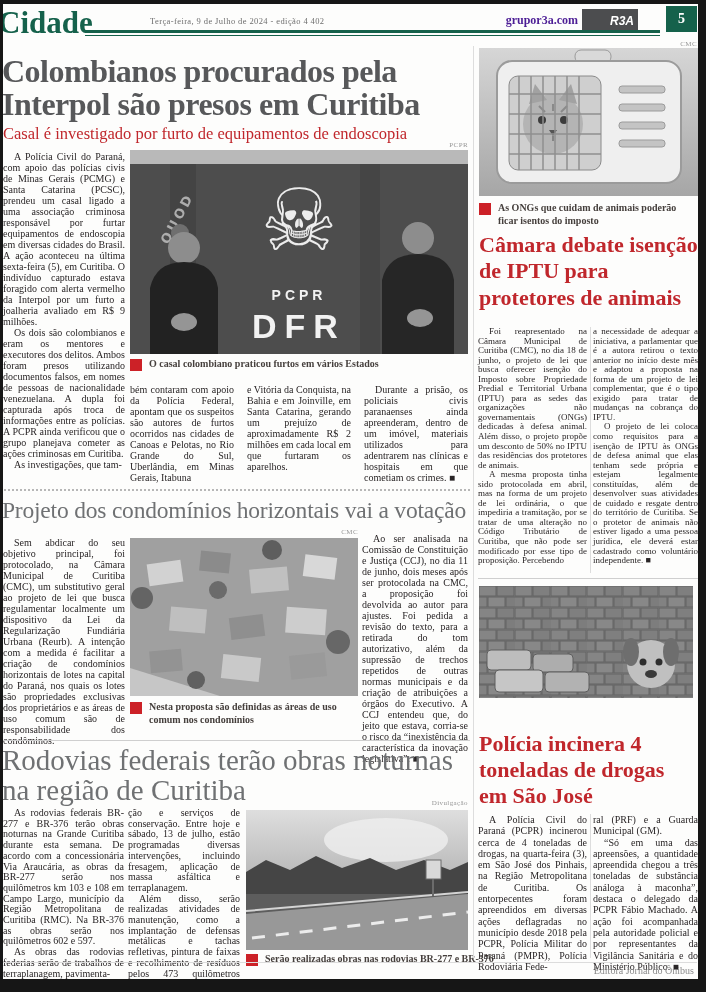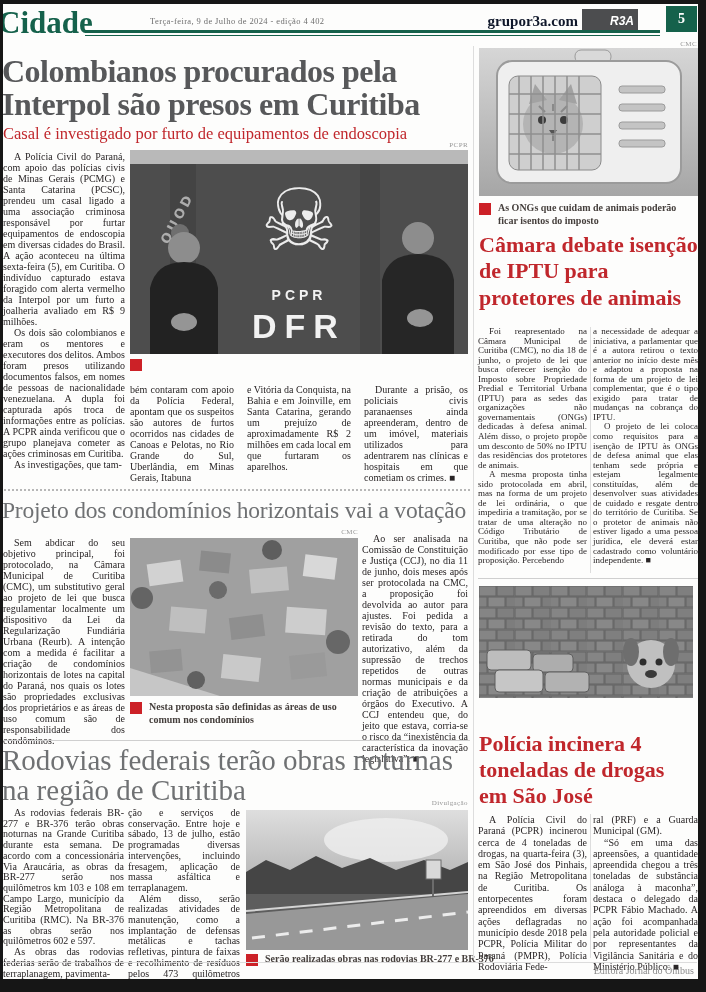--- a/index.html
+++ b/index.html
@@ -6,21 +6,21 @@
   .page{position:relative;width:706px;height:992px;background:#fdfdfc;overflow:hidden;
         font-family:"Liberation Serif",serif;color:#262324;}
   .abs{position:absolute;}
 
   
   .strip{position:absolute;background:#161616;}
 
   
   .section-title{font-size:31px;font-weight:bold;color:#15614b;letter-spacing:0;}
   .dateline{font-size:8.5px;color:#6e6e6e;letter-spacing:.4px;}
-  .site{font-size:15px;font-weight:bold;color:#0f172a;}
+  .site{font-size:12px;font-weight:bold;color:#4c1d95;}
   .logo-box{background:#4c4d4f;color:#fff;font-family:"Liberation Sans",sans-serif;
             font-weight:bold;font-style:italic;font-size:12px;display:flex;
             align-items:center;justify-content:center;padding-left:24px;}
   .page-box{background:#15614b;color:#fff;font-weight:bold;font-size:14px;
             display:flex;align-items:center;justify-content:center;}
   .green-rule{border-top:3px solid #15614b;border-bottom:1px solid #15614b;height:2px;background:#fdfdfc;}
 
   
   .head-main{font-size:32px;line-height:1.04;font-weight:bold;color:#57585a;letter-spacing:-.5px;}
   .subhead{font-size:16.5px;color:#c0272c;}
@@ -91,20 +91,21 @@
     <path d="M20 204 L20 138 Q26 112 54 112 Q84 112 88 138 L88 204 Z" fill="#222"></path>
     <ellipse cx="54" cy="172" rx="13" ry="9" fill="#959595"></ellipse>
 
     <circle cx="288" cy="88" r="16" fill="#8d8d8d"></circle>
     <path d="M252 204 L252 130 Q258 104 288 104 Q320 104 324 130 L324 204 Z" fill="#262626"></path>
     <ellipse cx="290" cy="168" rx="13" ry="9" fill="#959595"></ellipse>
   </svg>
 
   <div class="abs cap" style="left:130px;top:358px;width:330px;">
     <div class="cap-bullet"></div>
+    <div class="cap-text">O casal colombiano praticou furtos em vários Estados</div>
   </div>
 
   <div class="abs bt sz10" style="left:130px;top:384px;width:104px;">
     <p>bém contaram com apoio da Polícia Federal, apontam que os suspeitos são autores de furtos ocorridos nas cidades de Canoas e Pelotas, no Rio Grande do Sul, Uberlândia, em Minas Gerais, Itabuna</p>
   </div>
   <div class="abs bt sz10" style="left:247px;top:384px;width:104px;">
     <p>e Vitória da Conquista, na Bahia e em Joinville, em Santa Catarina, gerando um prejuízo de aproximadamente R$ 2 milhões em cada local em que furtaram os aparelhos.</p>
   </div>
   <div class="abs bt sz10" style="left:364px;top:384px;width:104px;">
     <p class="ind">Durante a prisão, os policiais civis paranaenses ainda apreenderam, dentro de um imóvel, materiais utilizados para adentrarem nas clínicas e hospitais em que cometiam os crimes. ■</p>

